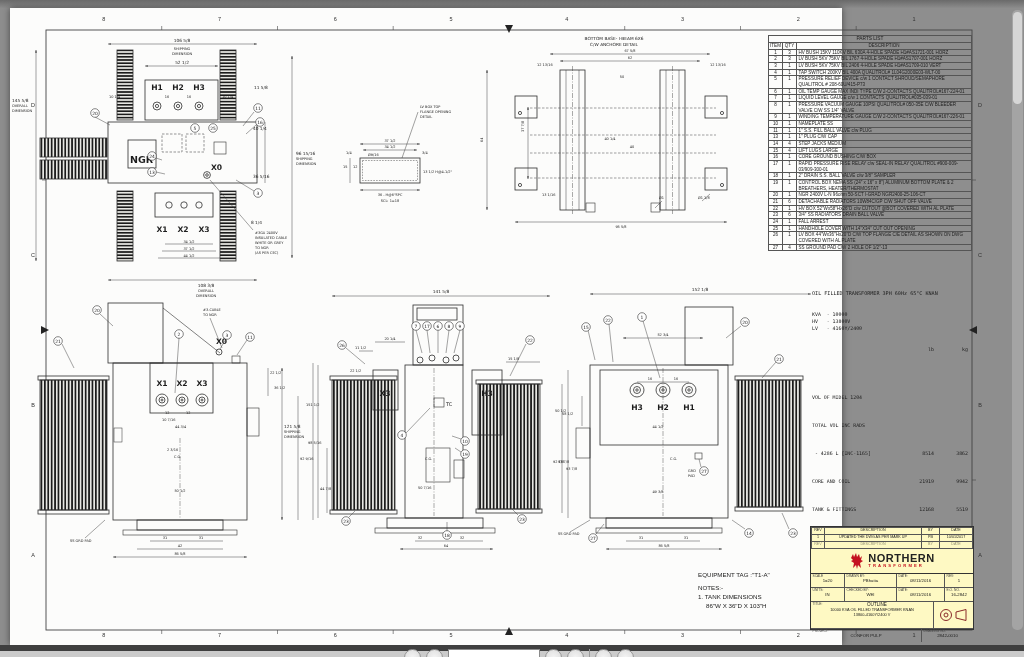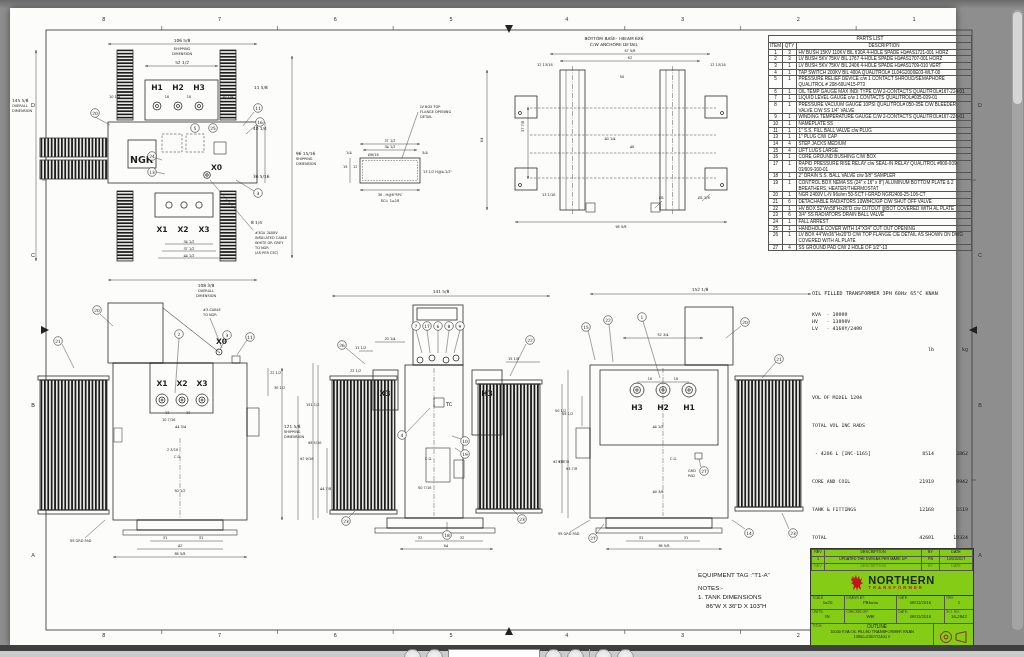--- a/index.html
+++ b/index.html
@@ -1,19 +1,19 @@
 <!DOCTYPE html>
 <html><head>
 <meta charset="utf-8">
 <style>
   html,body{margin:0;padding:0}
   body{width:1024px;height:657px;position:relative;overflow:hidden;background:#8e8e8e;
        font-family:"Liberation Sans","DejaVu Sans",sans-serif;color:#222}
   .topband{position:absolute;left:0;top:0;width:100%;height:8px;background:linear-gradient(#6a6a6a,#8c8c8c)}
-  .sheet{position:absolute;left:10px;top:8px;width:946px;height:637px;background:#fcfcfb;
+  .sheet{position:absolute;left:10px;top:8px;width:832px;height:637px;background:#fcfcfb;
          box-shadow:0 0 7px rgba(0,0,0,.5)}
   .dwg{position:absolute;left:0;top:0}
   svg text{font-family:"DejaVu Sans",sans-serif;fill:#1d1d1d}
   .t{font-size:4.3px}.s{font-size:3.5px}.m{font-size:5px}
   .L{font-size:7.6px;font-weight:bold}.XL{font-size:9.5px;font-weight:bold}
   .mid{text-anchor:middle}
   .bt{font-size:4.4px;text-anchor:middle}
   
   .zrow{position:absolute;left:36px;width:926px;display:flex;font-size:5.5px;color:#333}
   .zrow div{flex:1;text-align:center}
@@ -31,21 +31,21 @@
   .specs .hd{font-size:5.1px}
   .wtrow{display:flex}
   .wtrow .lb1{width:88px}
   .wtrow .lb2{width:34px;text-align:right}
   .wtrow .lb3{width:34px;text-align:right}
   
   .tag{position:absolute;left:688px;top:563px;width:115px;font-size:6.2px;line-height:1.45}
   .tag .t2{margin-top:4px}
   .tag .ind{padding-left:8px}
   
-  .tb{position:absolute;left:800px;top:540px;width:162px;height:102px;border:0.8px solid #333;background:#84cc16;font-size:3.8px}
+  .tb{position:absolute;left:800px;top:518px;width:162px;height:102px;border:0.8px solid #333;background:#fef9c3;font-size:3.8px}
   .rev{width:100%;border-collapse:collapse;font-size:3.7px}
   .rev td{border:0.5px solid #555;text-align:center;padding:0;line-height:1.6}
   .rev tr:last-child{opacity:.5}
   .logo{height:24px;border-bottom:0.8px solid #333;display:flex;align-items:center;justify-content:center;gap:3px}
   .lname{font-size:11px;font-weight:bold;letter-spacing:.5px;line-height:.8}
   .lsub{font-size:4.2px;font-weight:bold;color:#c41220;letter-spacing:2.1px}
   .grid{display:flex;border-bottom:0.5px solid #555}
   .cell{border-right:0.5px solid #555;padding:.5px 1.5px;line-height:1.25}
   .cell:last-child{border-right:none}
   .lab{color:#444;font-size:3.3px}

